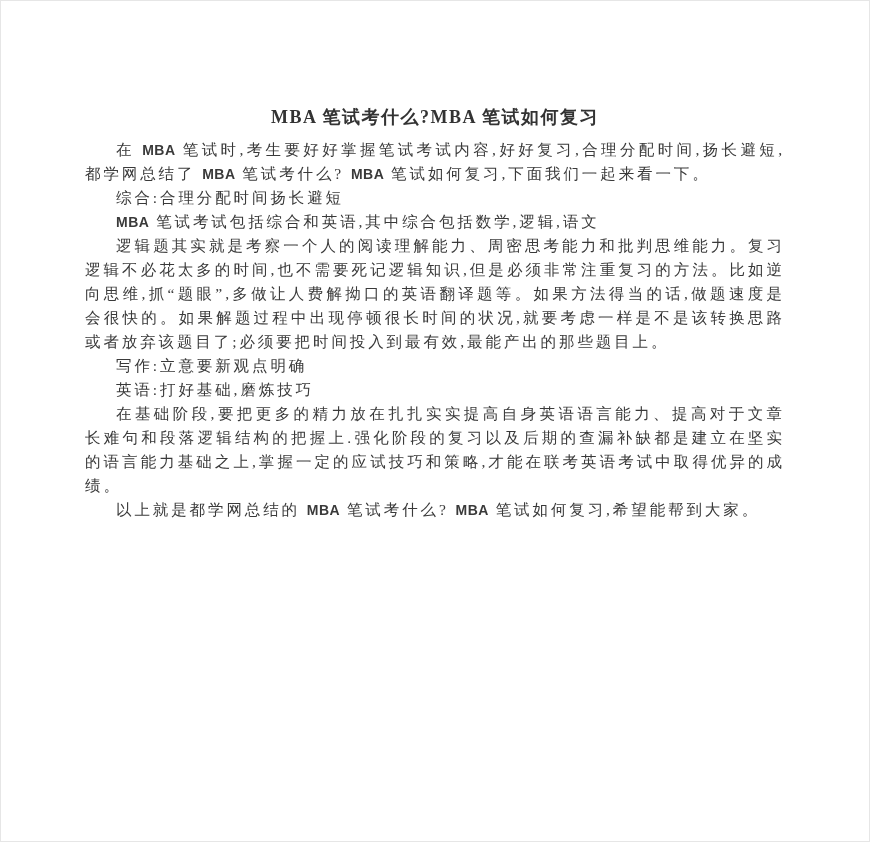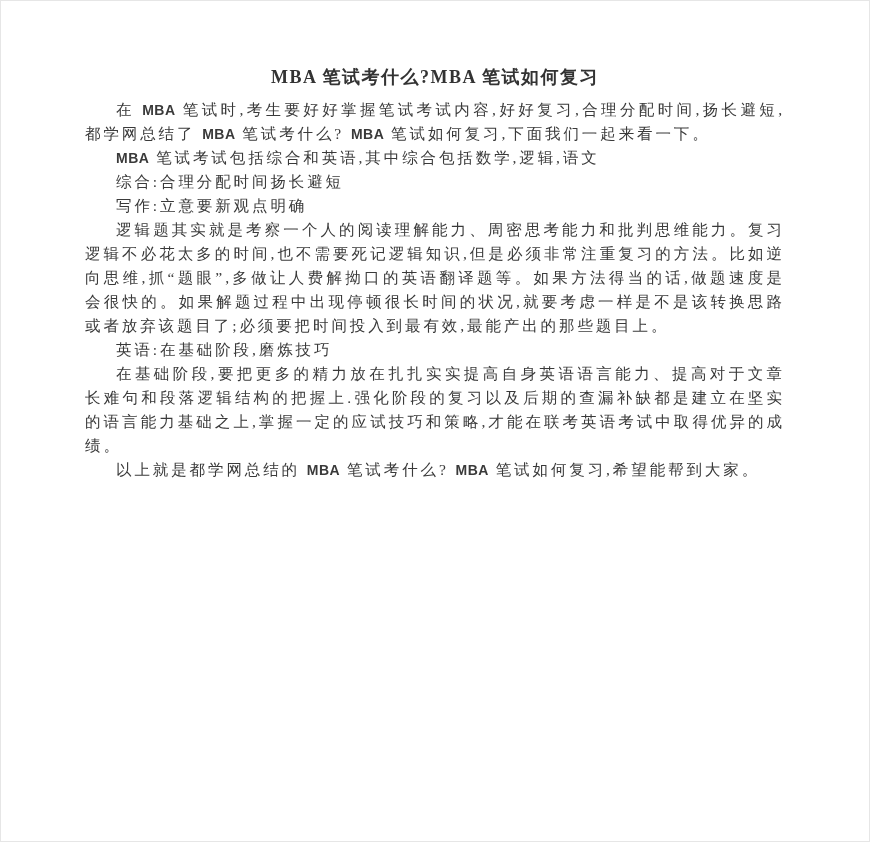--- a/index.html
+++ b/index.html
@@ -12,21 +12,21 @@
     width: 870px;
     height: 842px;
     box-sizing: border-box;
     background: #ffffff;
     border: 1px solid #e6e6e6;
     overflow: hidden;
     font-family: "Liberation Serif", "DejaVu Serif", serif;
     color: #3a3a3a;
   }
   .content {
-    padding: 64px 84px 0 84px;
+    padding: 104px 84px 0 84px;
   }
   .doc-title {
     margin: 0 0 9px 0;
     text-align: center;
     font-size: 18px;
     font-weight: bold;
     letter-spacing: 1.5px;
     color: #333333;
     font-family: "Liberation Serif", "DejaVu Serif", serif;
   }
@@ -46,22 +46,22 @@
   }
 </style>
 </head>
 <body>
 
 <div class="page">
   <div class="content">
     <h1 class="doc-title">MBA 笔试考什么?MBA 笔试如何复习</h1>
     <div class="doc-body">
         <p class="para">在 <b>MBA</b> 笔试时,考生要好好掌握笔试考试内容,好好复习,合理分配时间,扬长避短,都学网总结了 <b>MBA</b> 笔试考什么? <b>MBA</b> 笔试如何复习,下面我们一起来看一下。</p>
+        <p class="para">综合:合理分配时间扬长避短</p>
         <p class="para"><b>MBA</b> 笔试考试包括综合和英语,其中综合包括数学,逻辑,语文</p>
-        <p class="para">综合:合理分配时间扬长避短</p>
+        <p class="para">逻辑题其实就是考察一个人的阅读理解能力、周密思考能力和批判思维能力。复习逻辑不必花太多的时间,也不需要死记逻辑知识,但是必须非常注重复习的方法。比如逆向思维,抓“题眼”,多做让人费解拗口的英语翻译题等。如果方法得当的话,做题速度是会很快的。如果解题过程中出现停顿很长时间的状况,就要考虑一样是不是该转换思路或者放弃该题目了;必须要把时间投入到最有效,最能产出的那些题目上。</p>
         <p class="para">写作:立意要新观点明确</p>
-        <p class="para">逻辑题其实就是考察一个人的阅读理解能力、周密思考能力和批判思维能力。复习逻辑不必花太多的时间,也不需要死记逻辑知识,但是必须非常注重复习的方法。比如逆向思维,抓“题眼”,多做让人费解拗口的英语翻译题等。如果方法得当的话,做题速度是会很快的。如果解题过程中出现停顿很长时间的状况,就要考虑一样是不是该转换思路或者放弃该题目了;必须要把时间投入到最有效,最能产出的那些题目上。</p>
-        <p class="para">英语:在基础阶段,磨炼技巧</p>
+        <p class="para">英语:打好基础,磨炼技巧</p>
         <p class="para">在基础阶段,要把更多的精力放在扎扎实实提高自身英语语言能力、提高对于文章长难句和段落逻辑结构的把握上.强化阶段的复习以及后期的查漏补缺都是建立在坚实的语言能力基础之上,掌握一定的应试技巧和策略,才能在联考英语考试中取得优异的成绩。</p>
         <p class="para">以上就是都学网总结的 <b>MBA</b> 笔试考什么? <b>MBA</b> 笔试如何复习,希望能帮到大家。</p>
       </div>
   </div>
 </div>
 
 </body></html>

